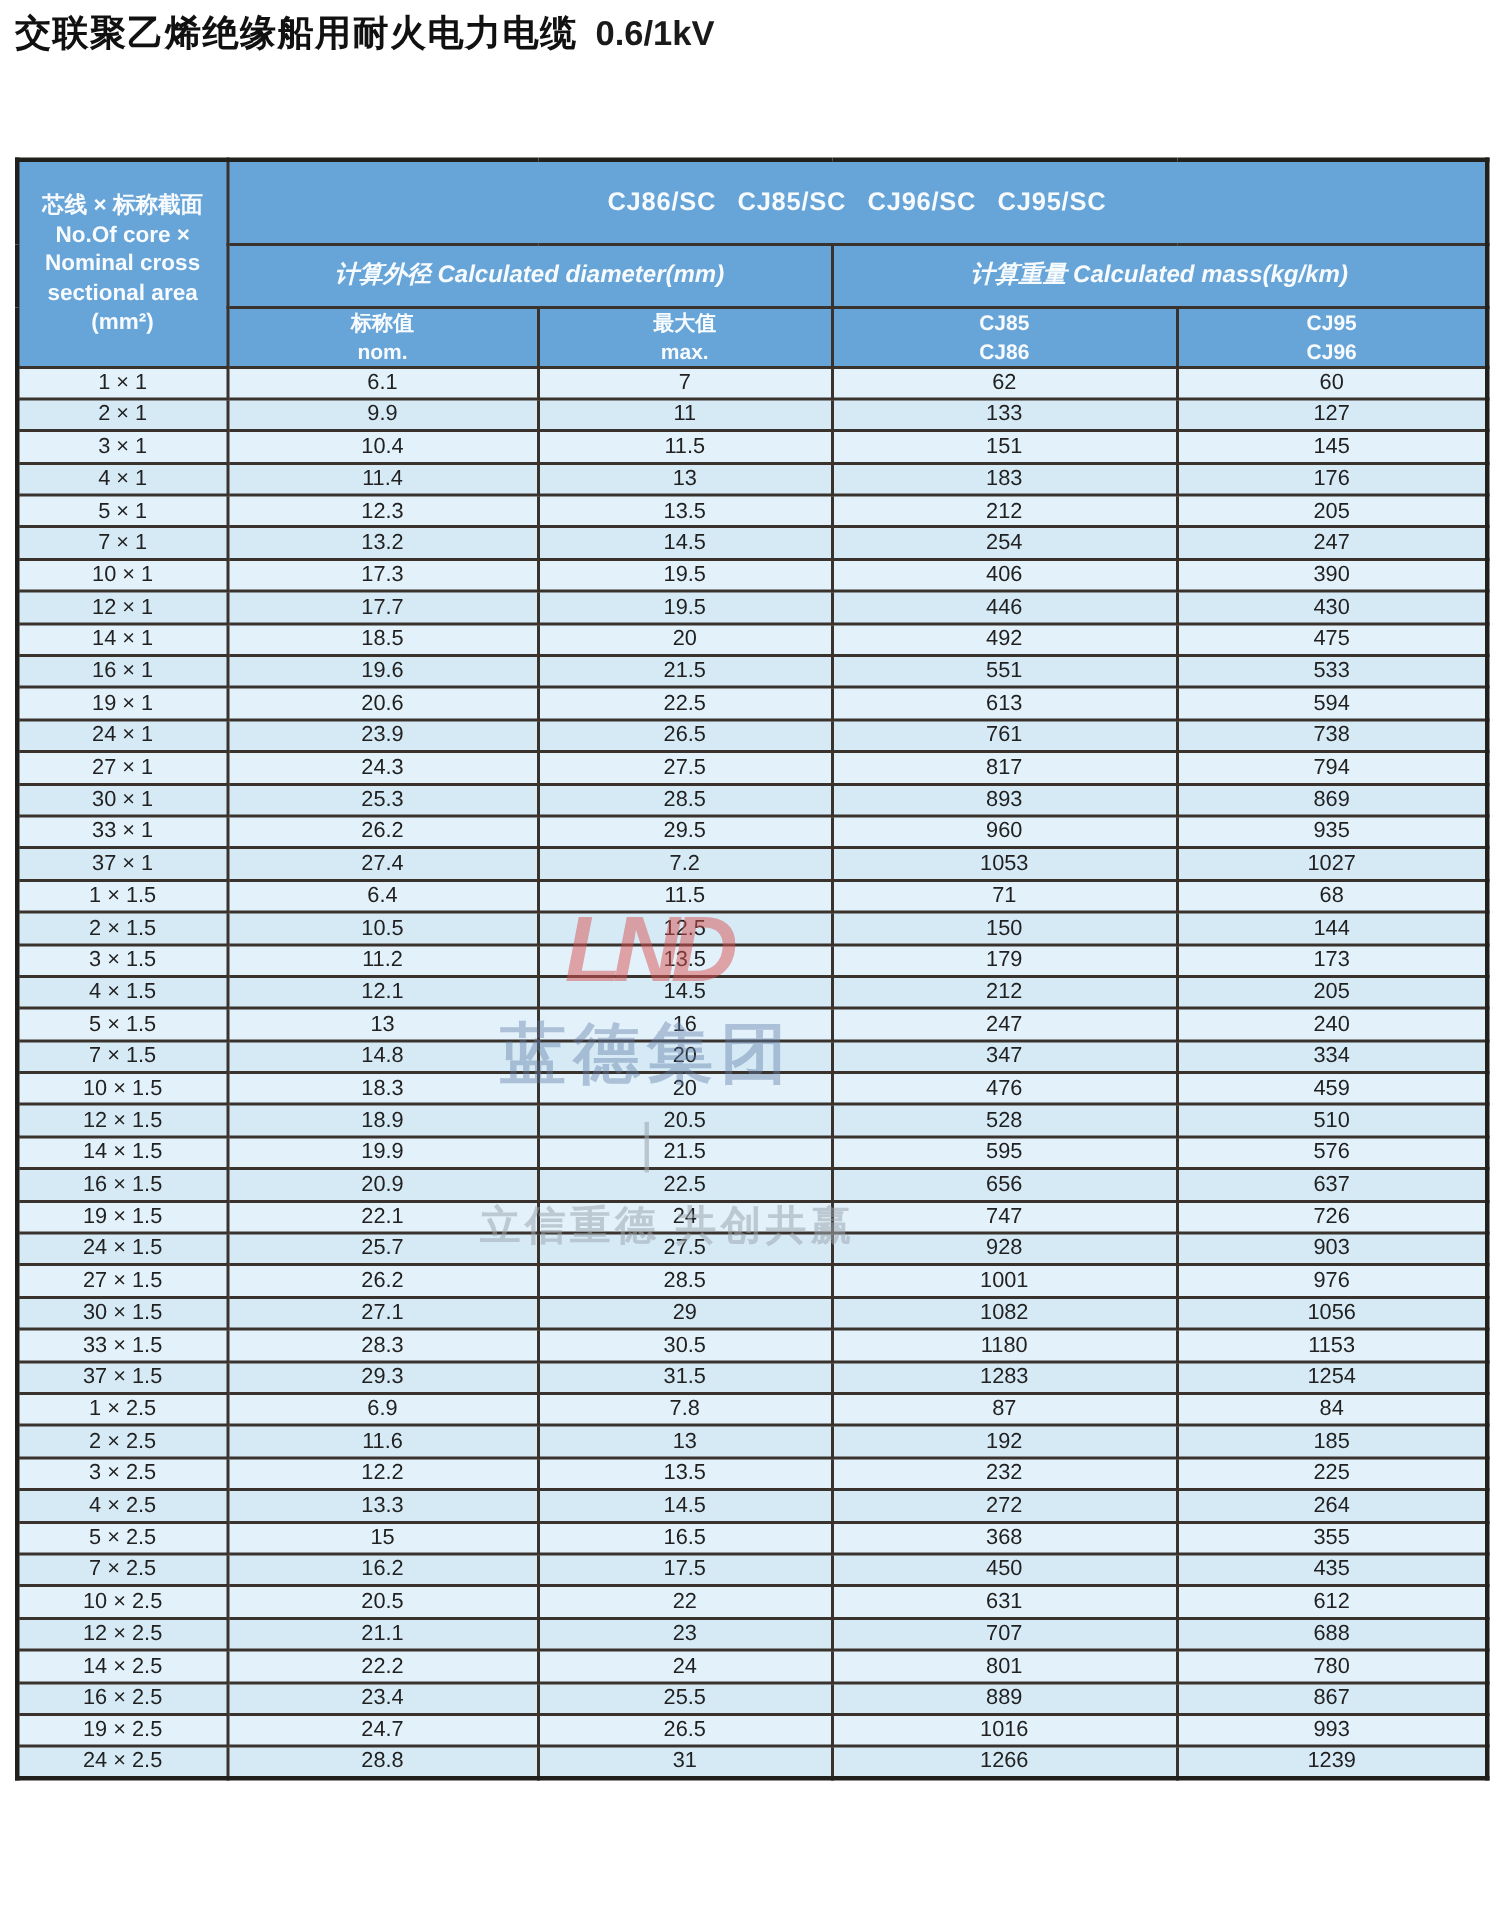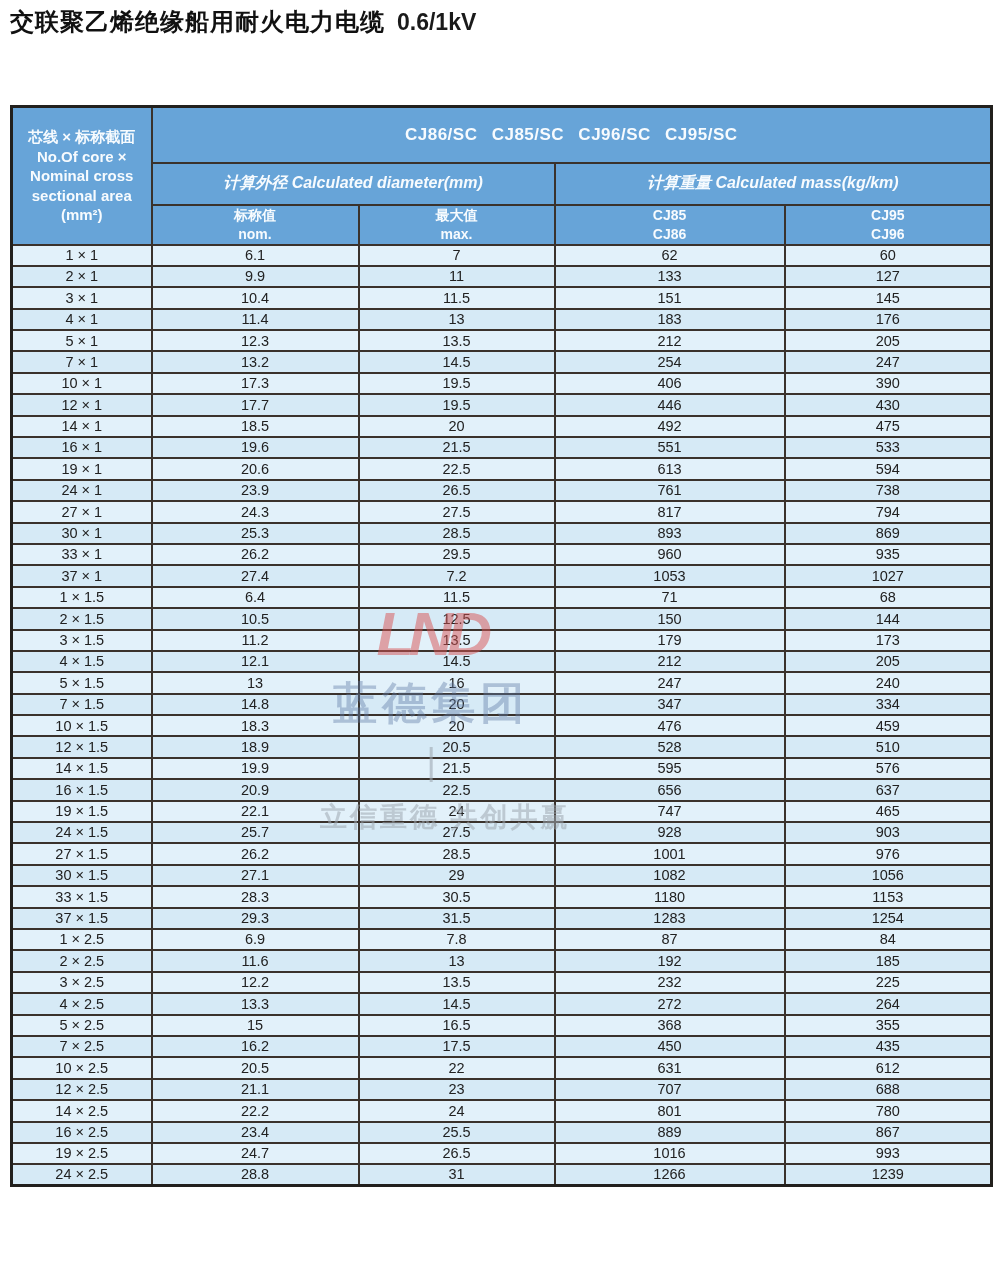--- a/index.html
+++ b/index.html
@@ -300,21 +300,21 @@
           <td>20.9</td>
           <td>22.5</td>
           <td>656</td>
           <td>637</td>
         </tr>
         <tr>
           <td>19 × 1.5</td>
           <td>22.1</td>
           <td>24</td>
           <td>747</td>
-          <td>465</td>
+          <td>726</td>
         </tr>
         <tr>
           <td>24 × 1.5</td>
           <td>25.7</td>
           <td>27.5</td>
           <td>928</td>
           <td>903</td>
         </tr>
         <tr>
           <td>27 × 1.5</td>

